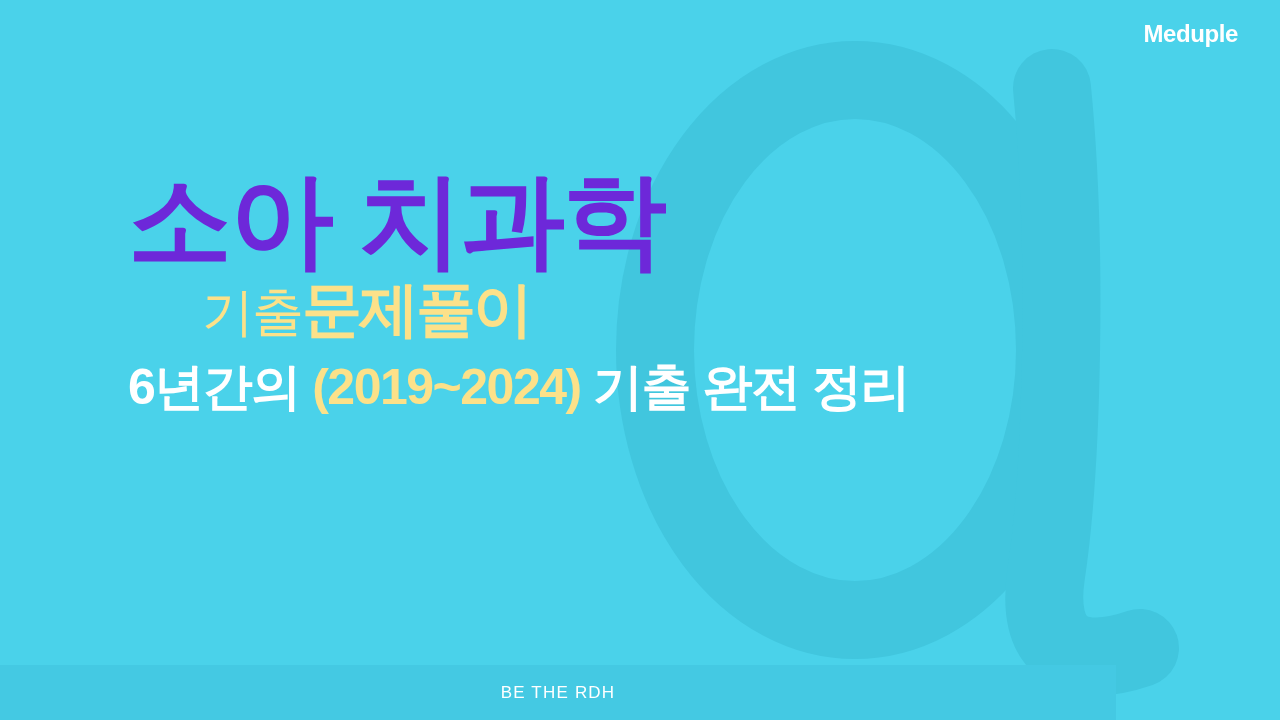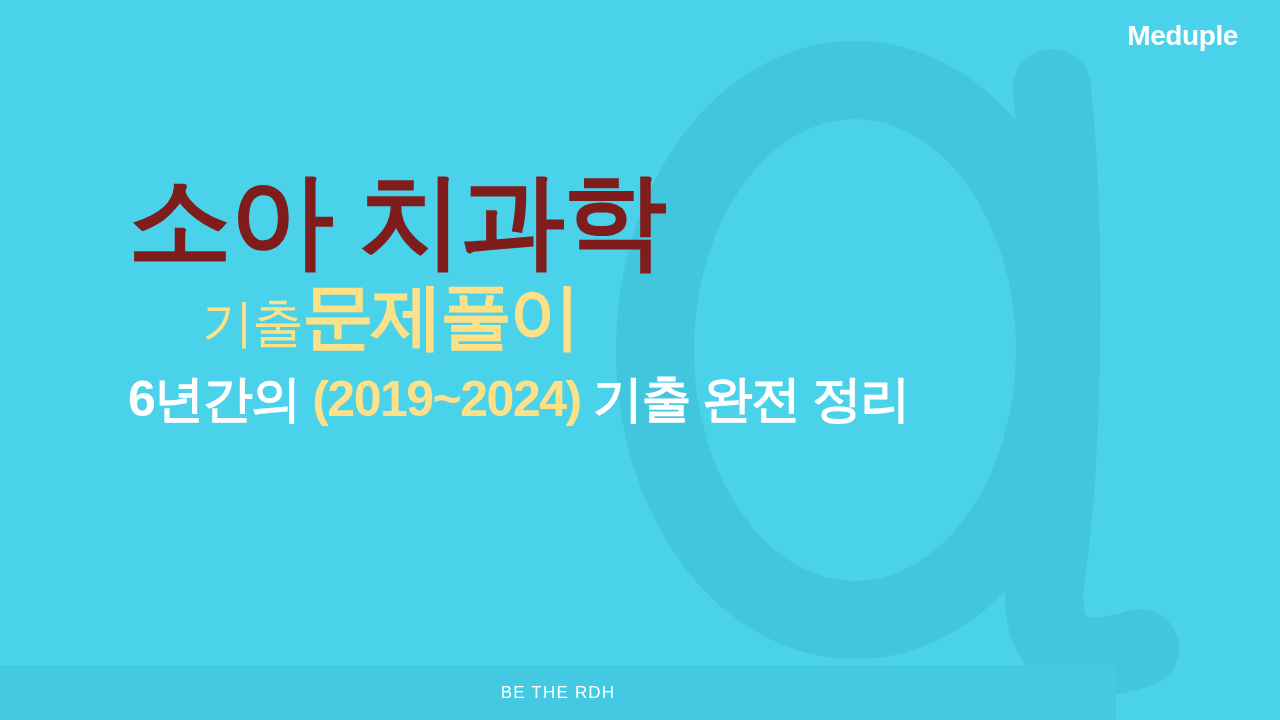--- a/index.html
+++ b/index.html
@@ -27,39 +27,39 @@
     height: 720px;
     pointer-events: none;
   }
 
   
   #logo {
     position: absolute;
     right: 42px;
     top: 22px;
     color: #ffffff;
-    font-size: 28px;
+    font-size: 24px;
     font-weight: bold;
     letter-spacing: -0.4px;
     line-height: 1;
     white-space: nowrap;
   }
 
   
   #content {
     position: absolute;
     left: 128px;
     top: 168px;
     width: 1060px;
   }
 
   .line-title {
     font-size: 104px;
     font-weight: bold;
-    color: #7f1d1d;
+    color: #6d28d9;
     line-height: 1.0;
     letter-spacing: -2px;
     white-space: nowrap;
     margin: 0;
   }
 
   .row-2 {
     display: flex;
     align-items: baseline;
     margin-top: 8px;
@@ -67,21 +67,21 @@
   }
   .kichul {
     font-size: 52px;
     font-weight: normal;
     color: #fce189;
     letter-spacing: -2px;
     line-height: 1;
     margin-left: 74px;
   }
   .munje {
-    font-size: 72px;
+    font-size: 60px;
     font-weight: bold;
     color: #fce189;
     letter-spacing: -3px;
     line-height: 1;
   }
   .partwrap {
     font-size: 96px;
     font-weight: bold;
     line-height: 1;
     letter-spacing: -1px;

